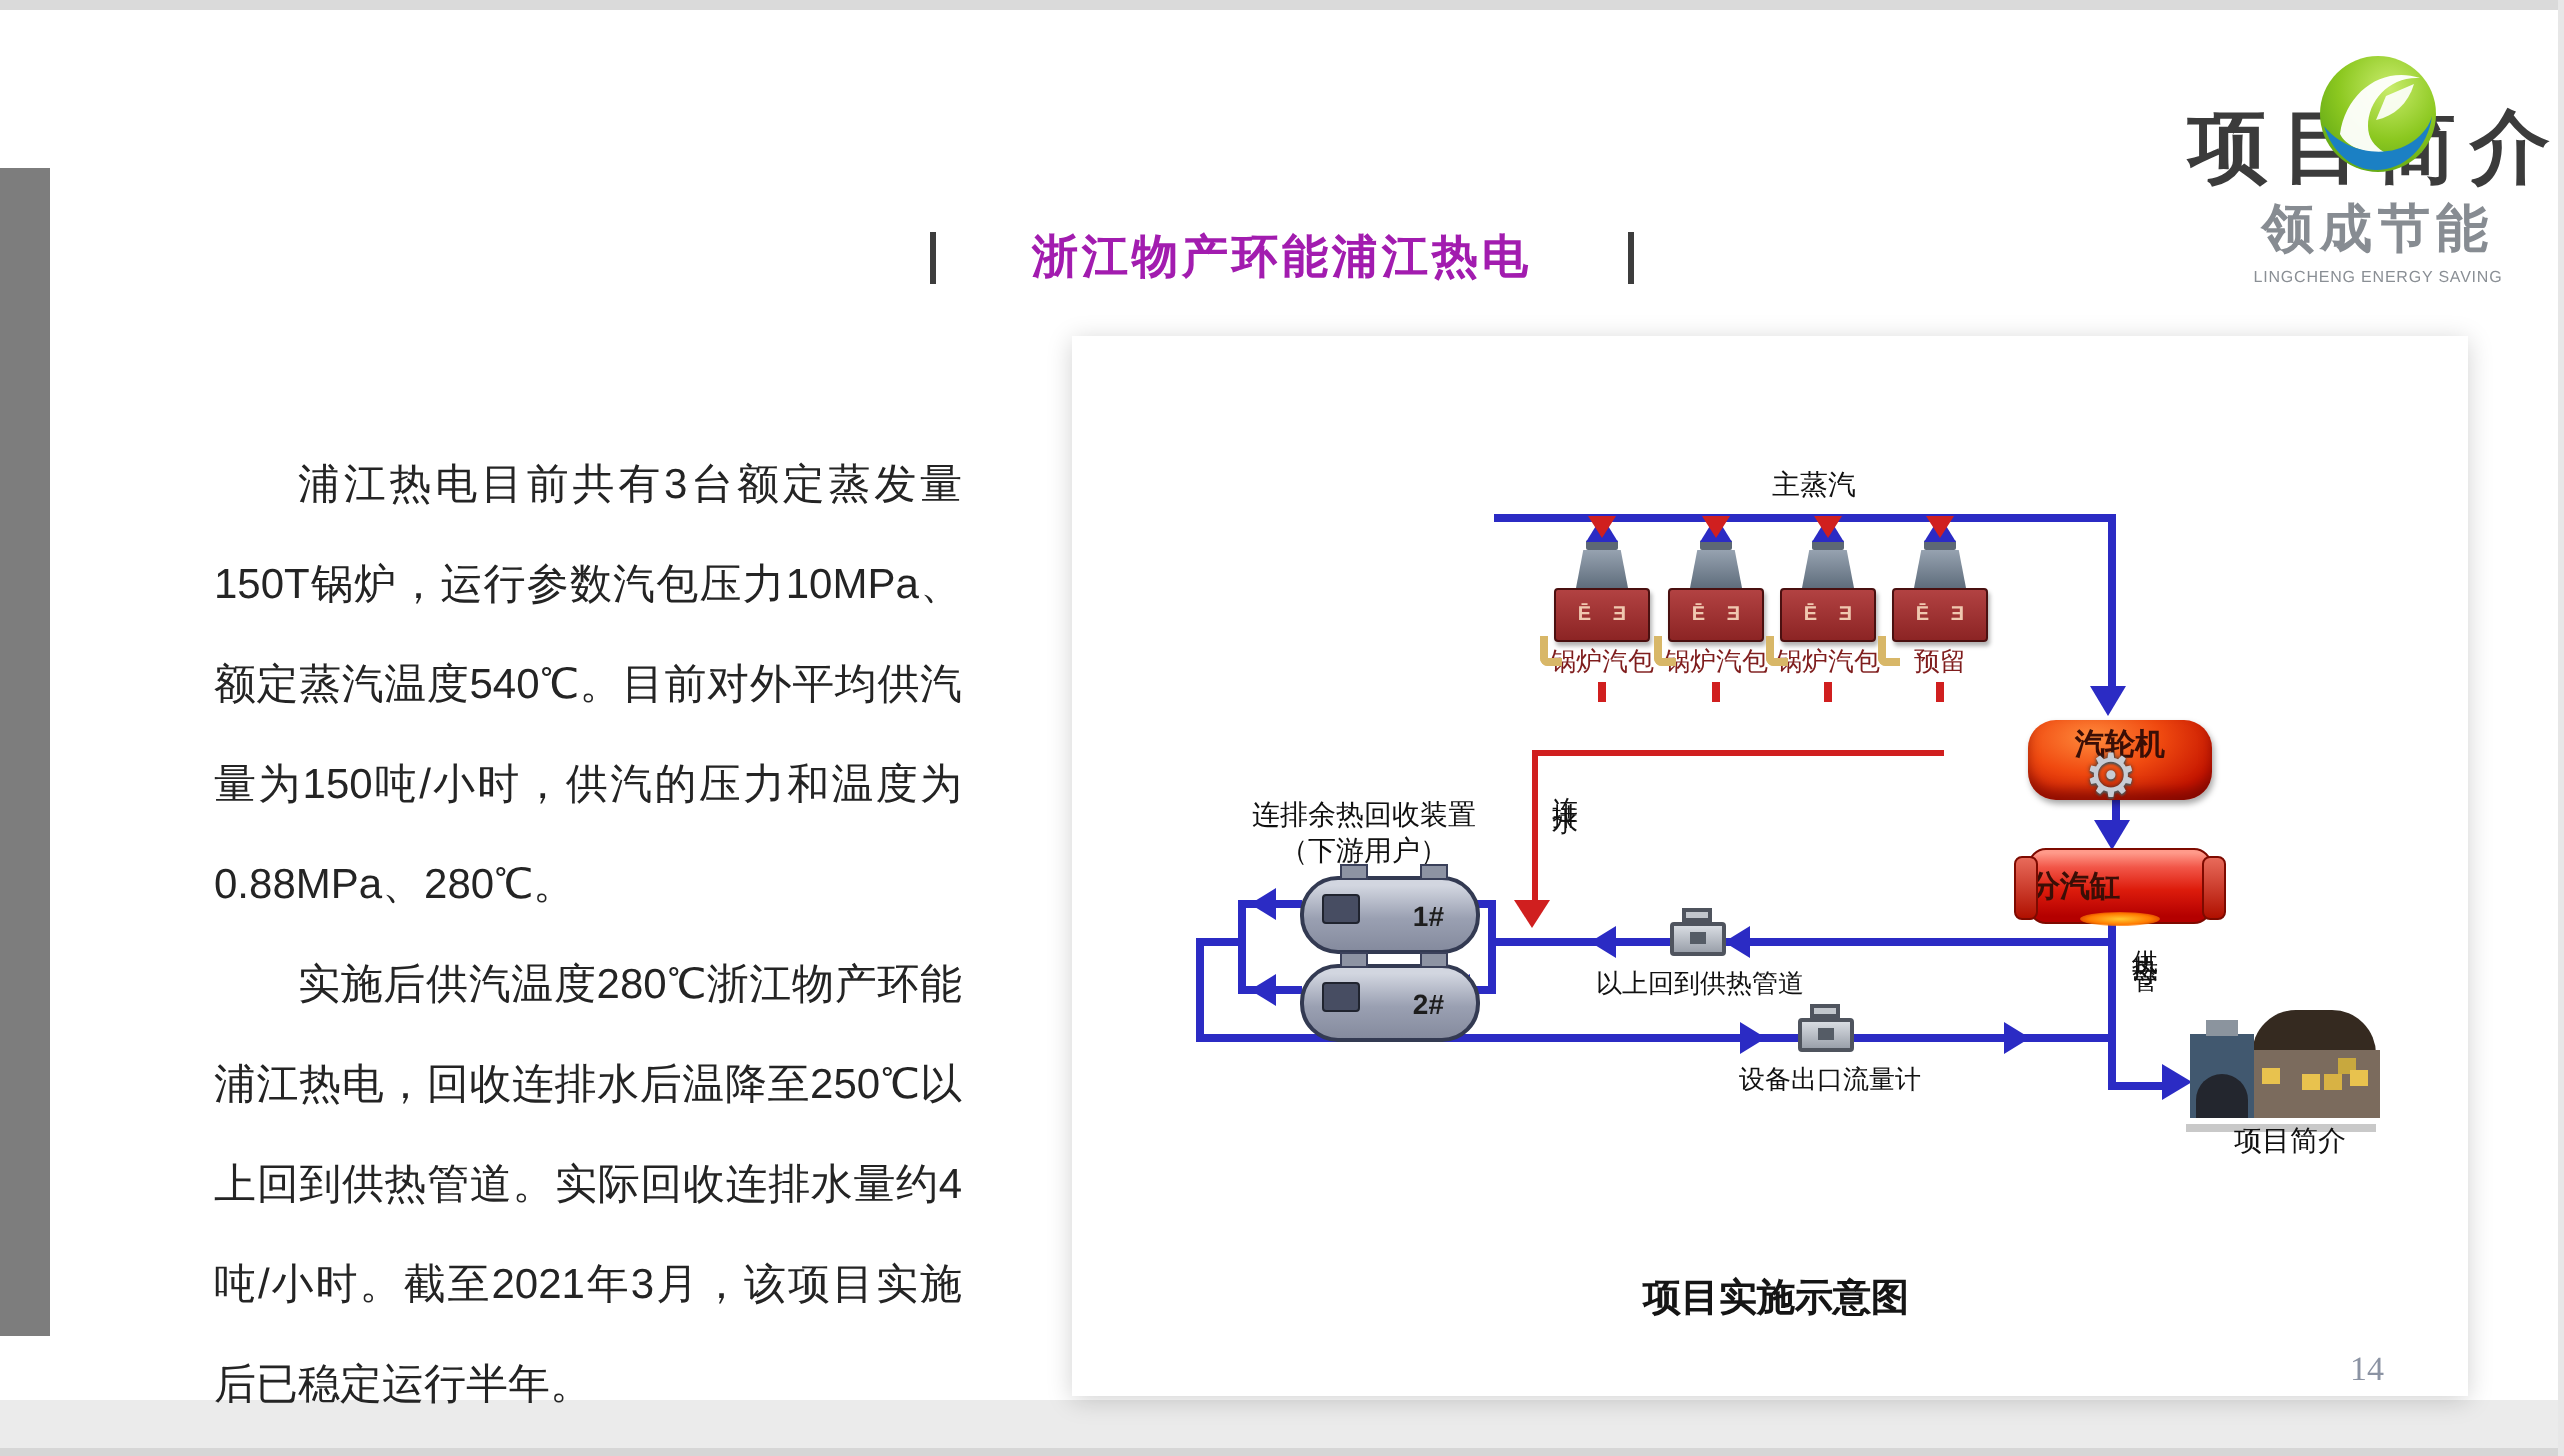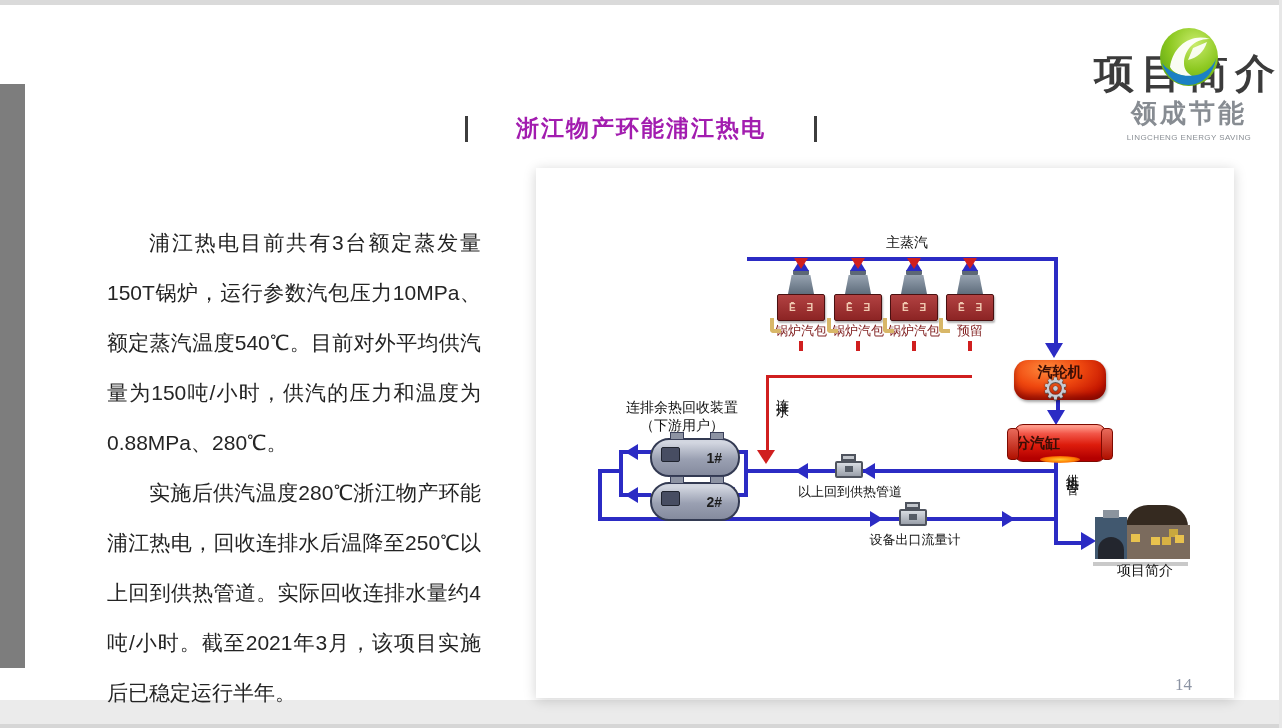--- a/index.html
+++ b/index.html
@@ -277,16 +277,17 @@
     <div class="dome"></div>
     <div class="main"></div>
     <div class="left"></div>
     <div class="vent"></div>
   </div>
   <div class="dlabel" style="left:1105px;top:562px;width:80px;">项目简介</div>
 
   <div class="dlabel" style="left:857px;top:234px;width:100px;">主蒸汽</div>
   <div class="vlabel" style="left:773px;top:388px;">连排水</div>
   <div class="vlabel" style="left:1063px;top:464px;">供热母管</div>
+  <div class="caption">项目实施示意图</div>
 
   <div class="pagenum">14</div>
 
 </div>
 
 </body></html>

